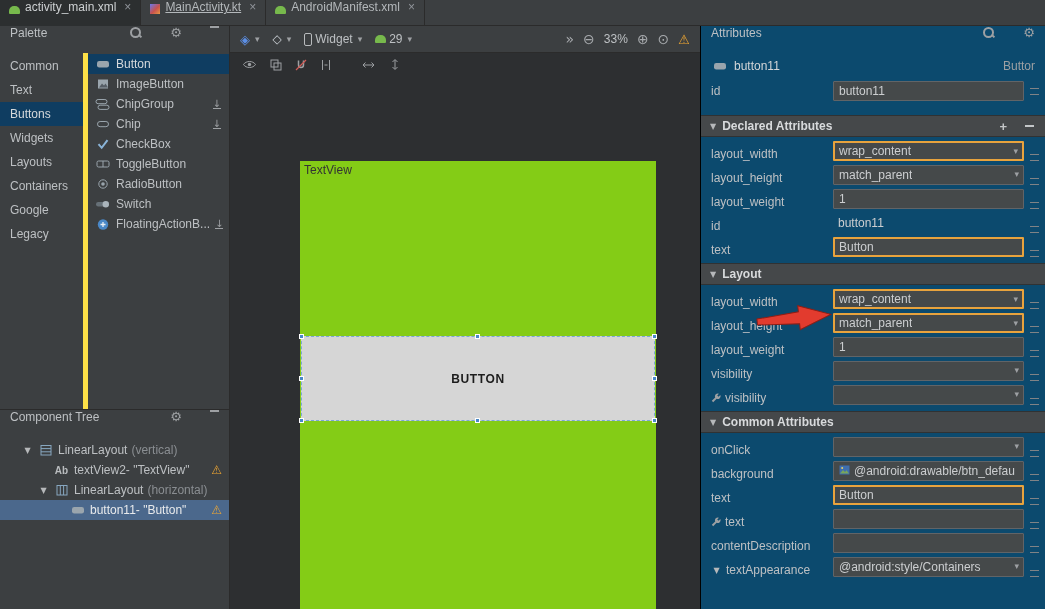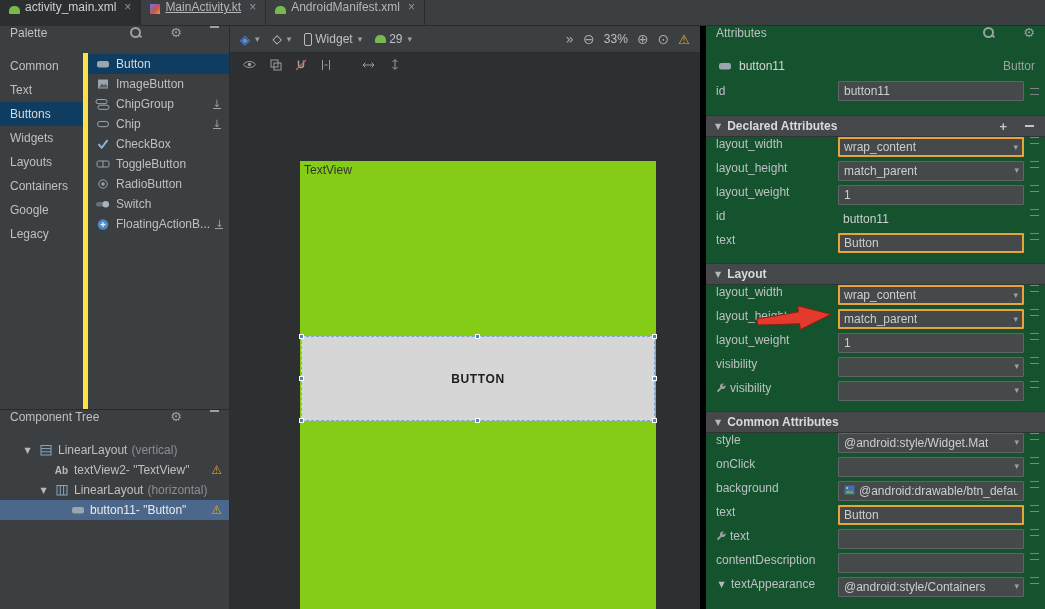--- a/index.html
+++ b/index.html
@@ -55,26 +55,26 @@
 .zico{color:#a6a9ac;font-size:14px;font-family:"DejaVu Sans",sans-serif;line-height:1}
 .warn{color:#f0a732;font-size:13px;font-family:"DejaVu Sans",sans-serif}
 .dtb2{height:26px;display:flex;align-items:center;gap:13px;padding:0 12px}
 .dtb2 .gap{margin-left:16px}
 .artboard{position:absolute;left:70px;top:135px;width:356px;height:458px;background:#84cc16;color:#222}
 .tv{position:absolute;left:4px;top:2px;font-size:12px;color:#333}
 .btn-el{position:absolute;left:1px;right:1px;top:175px;height:85px;background:#d6d6d6;border:1px dashed #79a7d9;display:flex;align-items:center;justify-content:center}
 .btn-label{font-weight:bold;font-size:12px;letter-spacing:.6px;color:#1d1d1d}
 .handle{position:absolute;width:5px;height:5px;background:#4a88c7;border:1px solid #fff}
 
-#attrs{position:absolute;left:700px;top:26px;width:345px;height:583px;background:#14532d;border-left:6px solid #000000;overflow:hidden}
+#attrs{position:absolute;left:700px;top:26px;width:345px;height:583px;background:#0c4a6e;border-left:1px solid #000000;overflow:hidden}
 .acomp{height:26px;display:flex;align-items:center;gap:6px;padding:0 10px;color:#d3d6d8}
 .acomp .type{margin-left:auto;width:32px;overflow:hidden;color:#9da0a3;white-space:nowrap}
 .aid{height:30px;display:flex;align-items:center;padding:2px 6px 8px 10px}
 .alabel{width:122px;flex:none;display:flex;align-items:center;gap:4px;color:#bdc0c3;overflow:hidden;white-space:nowrap}
-.arow{height:24px;display:flex;align-items:flex-start;padding:0 6px 0 10px}
+.arow{height:24px;display:flex;align-items:flex-end;padding:0 6px 0 10px}
 .f{flex:1;height:20px;background:#45494a;border:1px solid #616467;border-radius:1px;display:flex;align-items:center;padding:0 5px;color:#ccced0;overflow:hidden;white-space:nowrap;position:relative}
 .f.combo{padding-right:14px}
 .f.combo::after{content:"▾";position:absolute;right:4px;top:3px;color:#9da0a3;font-size:9px;font-family:"DejaVu Sans",sans-serif}
 .f.hl{border:2px solid #e8a33d;padding:0 4px}
 .f.plain{background:transparent;border:none}
 .fv{overflow:hidden;white-space:nowrap}
 .mini{width:9px;height:7px;border-top:1px solid #808386;border-bottom:1px solid #808386;flex:none;margin-left:6px}
 .sec{height:22px;margin-top:6px;background:#45484a;border-top:1px solid #303233;border-bottom:1px solid #303233;display:flex;align-items:center;gap:6px;padding:0 9px;color:#d8dadc;font-weight:bold}
 .sec .tri{width:auto}
 .hplus{margin-left:auto;color:#c3c6c8;font-size:13px}
@@ -463,29 +463,20 @@
           <span class="fv"></span>
         </div>
         <span class="mini"></span>
       </div>
       <div class="sec">
         <span class="tri">▼</span>
         <span>Common Attributes</span>
       </div>
       <div class="arow">
         <span class="alabel">
-          <span>style</span>
-        </span>
-        <div class="f combo">
-          <span class="fv">@android:style/Widget.Mat</span>
-        </div>
-        <span class="mini"></span>
-      </div>
-      <div class="arow">
-        <span class="alabel">
           <span>onClick</span>
         </span>
         <div class="f combo">
           <span class="fv"></span>
         </div>
         <span class="mini"></span>
       </div>
       <div class="arow">
         <span class="alabel">
           <span>background</span>

